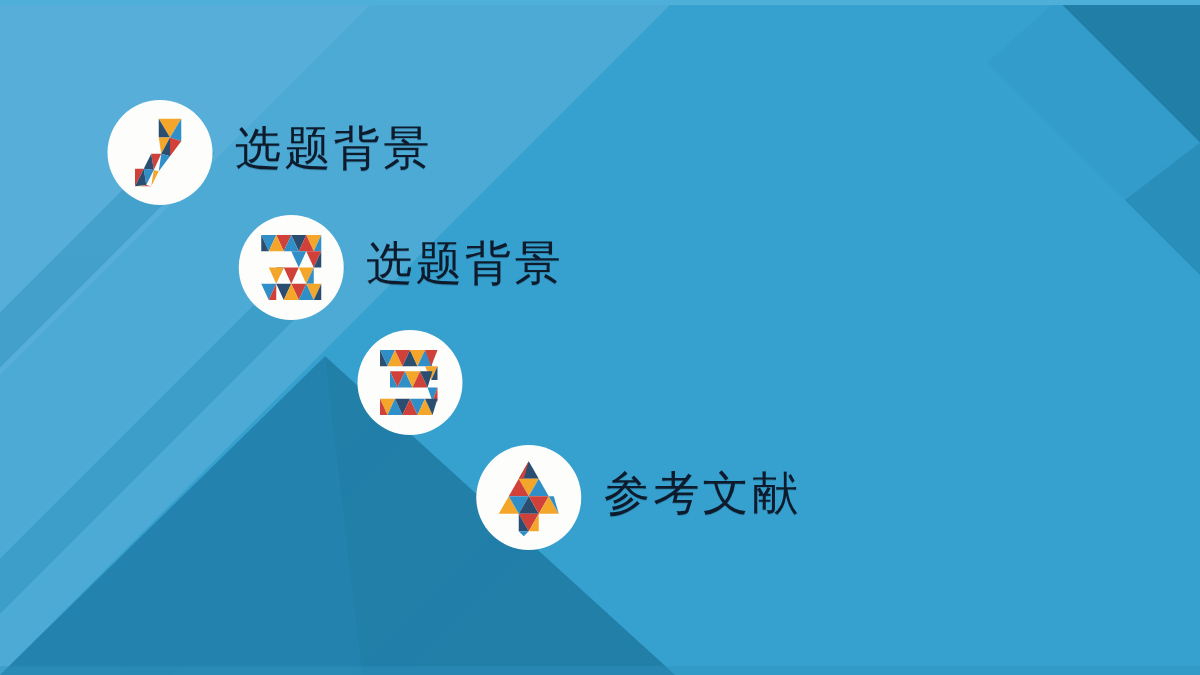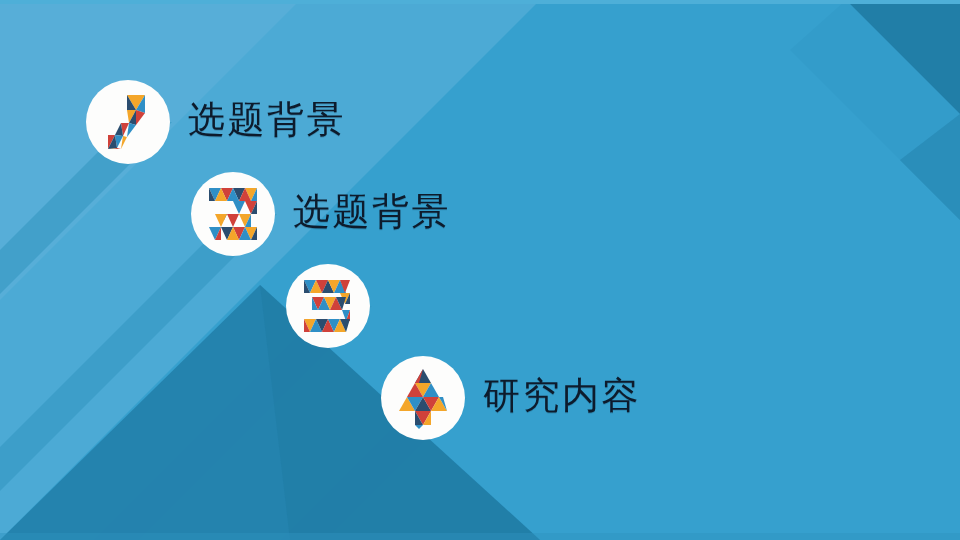--- a/index.html
+++ b/index.html
@@ -223,17 +223,17 @@
           <polygon points="30,30 46,30 38,44" fill="#d0413a"></polygon>
           <polygon points="38,44 46,30 54,44" fill="#f4a62a"></polygon>
           <polygon points="46,30 54,44 50,30" fill="#2f8fc6"></polygon>
 
           <polygon points="22,44 38,44 30,58" fill="#d0413a"></polygon>
           <polygon points="22,44 30,58 22,58" fill="#2b4d6f"></polygon>
           <polygon points="30,58 38,44 38,58" fill="#f4a62a"></polygon>
           <polygon points="22,58 30,58 26,62" fill="#2f8fc6"></polygon>
         </svg>
       </div>
-      <div class="item-label">研究内容</div>
+      <div class="item-label">参考文献</div>
     </div>
 
   </div>
 </div>
 
 </body></html>

